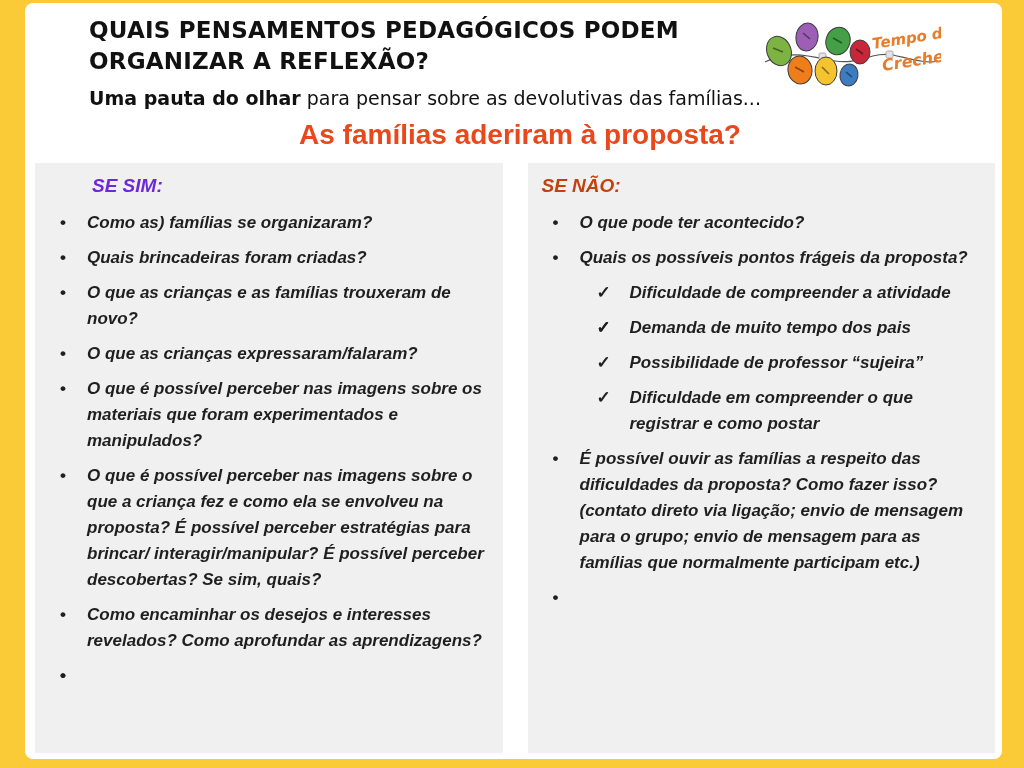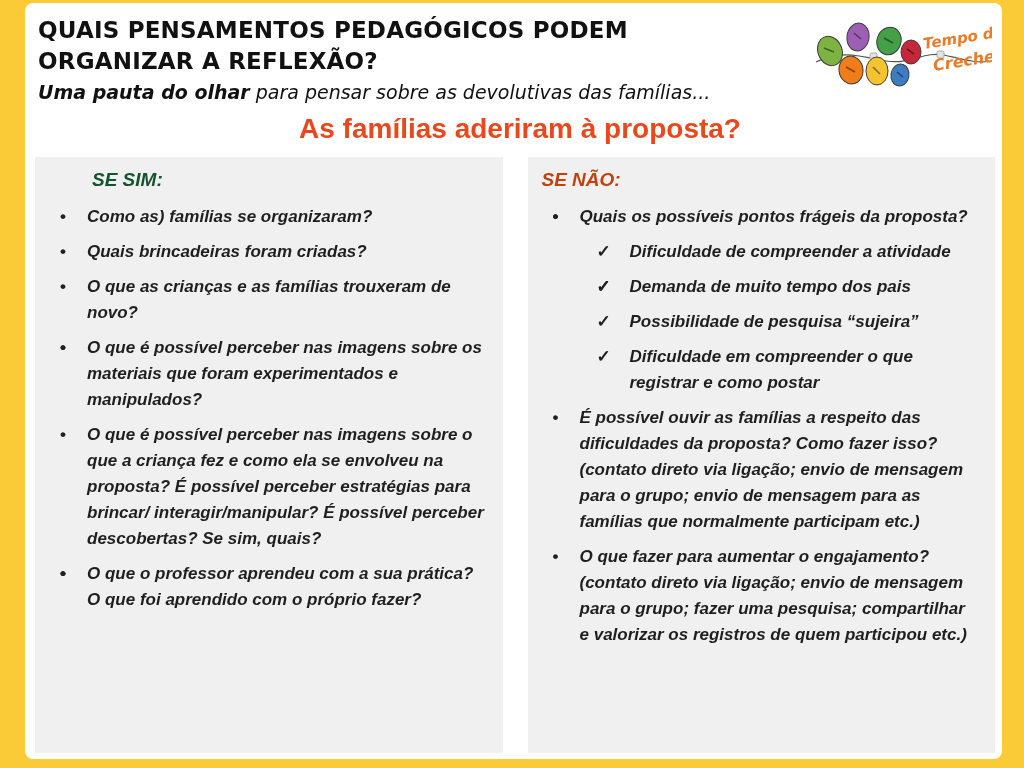--- a/index.html
+++ b/index.html
@@ -1,27 +1,27 @@
 <!DOCTYPE html>
 <html lang="pt"><head>
 <meta charset="utf-8">
 <style>
   html,body{margin:0;padding:0;}
   #page{position:relative;width:1024px;height:768px;background:#fbca37;overflow:hidden;
         font-family:"Liberation Sans",sans-serif;}
   #card{position:absolute;top:3px;left:25px;right:22px;bottom:9px;background:#ffffff;
         border-radius:8px;display:flex;flex-direction:column;box-sizing:border-box;
-        padding:10px 0 6px 0;}
+        padding:10px 0 6px 0;align-items:center;}
   
   .header{display:flex;flex-direction:row;align-items:flex-start;padding:0 10px 0 13px;}
   .titles{flex:1;}
   .main-title{font-family:"DejaVu Sans",sans-serif;font-weight:bold;color:#111;
               font-size:23px;line-height:31px;letter-spacing:.2px;margin:2px 0 0 0;}
-  .subtitle{font-family:"DejaVu Sans",sans-serif;font-style:italic;color:#111;
-            font-size:19px;margin-top:4px;}
+  .subtitle{font-family:"DejaVu Sans",sans-serif;color:#111;
+            font-size:19px;margin-top:10px;}
   .subtitle .lead{font-weight:bold;}
   .logo-wrap{width:180px;flex:0 0 auto;margin-top:2px;}
   
   .question{font-family:"Liberation Sans",sans-serif;font-weight:bold;font-size:28px;
             text-align:center;margin:10px 0 12px 13px;}
   
   .columns{flex:1;display:flex;gap:25px;margin:0 7px 0 10px;min-height:0;}
   .col{flex:1;background:#f0f0f0;box-sizing:border-box;padding:12px 14px 10px 12px;
        overflow:hidden;}
   .col-heading{font-size:19px;font-weight:bold;font-style:italic;margin:0 0 13px 2px;}
@@ -76,44 +76,44 @@
           <text x="122" y="56" transform="rotate(-9 122 56)" font-family="DejaVu Sans, sans-serif" font-size="16" font-weight="bold" font-style="italic" fill="#e87c2a">Creche</text>
         </svg>
       </div>
     </div>
 
     <div class="question" style="color:#e8481c;">As famílias aderiram à proposta?</div>
 
     <div class="columns">
 
       <section class="col">
-        <h3 class="col-heading" style="color:#14532d;margin-left:45px;">SE SIM:</h3>
+        <h3 class="col-heading" style="color:#6d28d9;margin-left:45px;">SE SIM:</h3>
         <ul class="qlist">
           <li><span class="marker">•</span><span>Como as) famílias se organizaram?</span></li>
           <li><span class="marker">•</span><span>Quais brincadeiras foram criadas?</span></li>
           <li><span class="marker">•</span><span>O que as crianças e as famílias trouxeram de novo?</span></li>
-          <li><span class="marker">•</span></li>
+          <li><span class="marker">•</span><span>O que as crianças expressaram/falaram?</span></li>
           <li><span class="marker">•</span><span>O que é possível perceber nas imagens sobre os materiais que foram experimentados e manipulados?</span></li>
           <li><span class="marker">•</span><span>O que é possível perceber nas imagens sobre o que a criança fez e como ela se envolveu na proposta? É possível perceber estratégias para brincar/ interagir/manipular? É possível perceber descobertas? Se sim, quais?</span></li>
+          <li><span class="marker">•</span><span>Como encaminhar os desejos e interesses revelados? Como aprofundar as aprendizagens?</span></li>
           <li><span class="marker">•</span></li>
           <li><span class="marker">•</span></li>
-          <li><span class="marker">•</span><span>O que o professor aprendeu com a sua prática? O que foi aprendido com o próprio fazer?</span></li>
         </ul>
       </section>
 
       <section class="col">
         <h3 class="col-heading" style="color:#c2410c;">SE NÃO:</h3>
         <ul class="qlist">
-          <li><span class="marker">•</span></li>
+          <li><span class="marker">•</span><span>O que pode ter acontecido?</span></li>
           <li><span class="marker">•</span><span>Quais os possíveis pontos frágeis da proposta?</span></li>
           <li class="check"><span class="marker">✓</span><span>Dificuldade de compreender a atividade</span></li>
           <li class="check"><span class="marker">✓</span></li>
           <li class="check"><span class="marker">✓</span><span>Demanda de muito tempo dos pais</span></li>
-          <li class="check"><span class="marker">✓</span><span>Possibilidade de pesquisa “sujeira”</span></li>
+          <li class="check"><span class="marker">✓</span><span>Possibilidade de professor “sujeira”</span></li>
           <li class="check"><span class="marker">✓</span><span>Dificuldade em compreender o que registrar e como postar</span></li>
           <li><span class="marker">•</span><span>É possível ouvir as famílias a respeito das dificuldades da proposta? Como fazer isso? (contato direto via ligação; envio de mensagem para o grupo; envio de mensagem para as famílias que normalmente participam etc.)</span></li>
-          <li><span class="marker">•</span><span>O que fazer para aumentar o engajamento? (contato direto via ligação; envio de mensagem para o grupo; fazer uma pesquisa; compartilhar e valorizar os registros de quem participou etc.)</span></li>
+          <li><span class="marker">•</span></li>
         </ul>
       </section>
 
     </div>
   </div>
 </div>
 
 </body></html>

